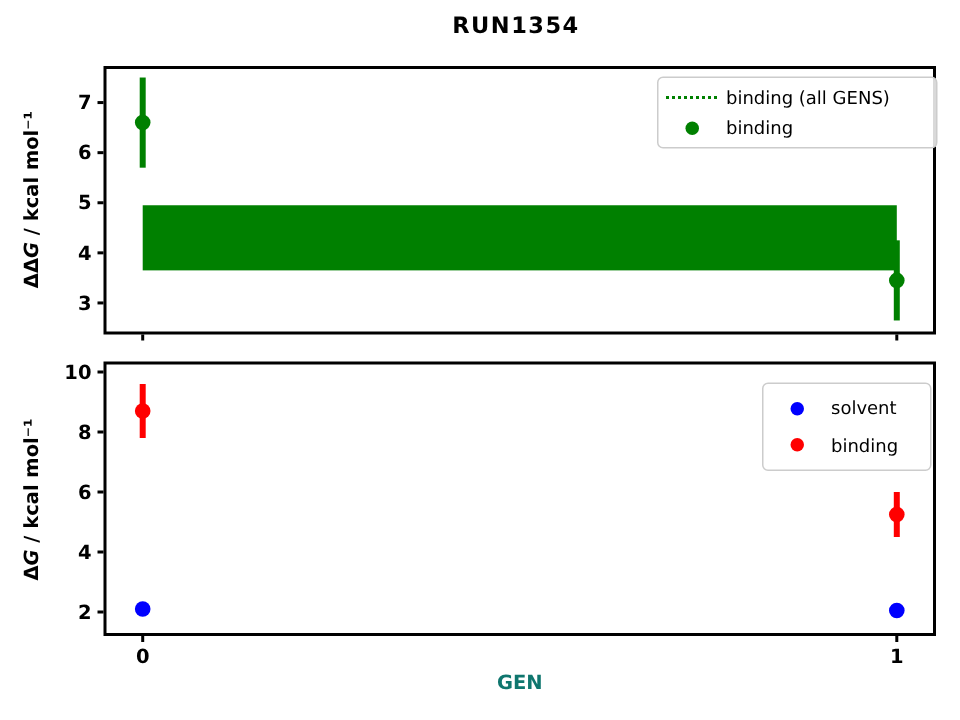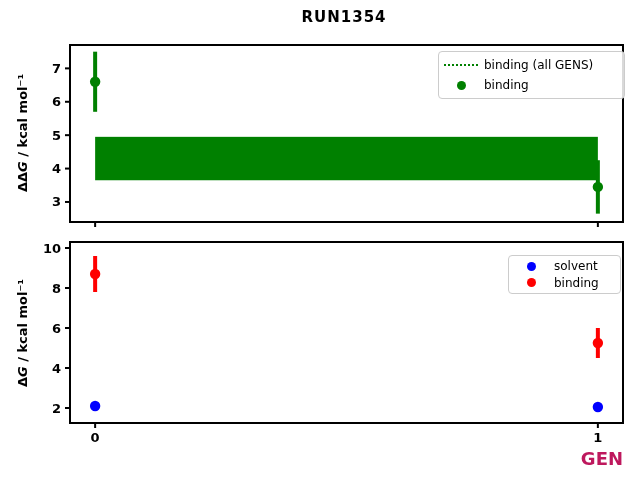--- a/index.html
+++ b/index.html
@@ -8,28 +8,28 @@
   .title{position:absolute;left:0;top:8px;width:640px;text-align:center;
          font-size:15px;font-weight:bold;letter-spacing:1px;color:#000;padding-left:24px;}
   svg{position:absolute;left:0;top:0;}
   svg text{font-family:"DejaVu Sans","Liberation Sans",sans-serif;
            font-size:13px;font-weight:bold;fill:#000;}
   .ylabel{position:absolute;transform:translate(-50%,-50%) rotate(-90deg);
           font-size:13px;font-weight:bold;white-space:nowrap;color:#000;}
   #ylabel-top{left:22px;top:133px;}
   #ylabel-bottom{left:22px;top:333px;}
   .ylabel .sym-var{font-style:italic;}
-  .xlabel{position:absolute;left:70px;top:448px;width:553px;text-align:right;
-          font-size:18px;font-weight:bold;color:#be185d;}
+  .xlabel{position:absolute;left:70px;top:448px;width:553px;text-align:center;
+          font-size:13px;font-weight:bold;color:#0f766e;}
   .legend{position:absolute;background:rgba(255,255,255,0.85);
           border:1px solid #cccccc;border-radius:4px;box-sizing:border-box;
           display:flex;flex-direction:column;justify-content:space-evenly;
           padding:2px 6px 2px 4px;}
   #legend-top{left:438px;top:51px;width:187px;height:48px;}
-  #legend-bottom{left:508px;top:255px;width:113px;height:39px;}
+  #legend-bottom{left:508px;top:255px;width:113px;height:59px;}
   .legend-row{display:flex;align-items:center;height:20px;}
   .lmarker{flex:0 0 36px;display:flex;justify-content:center;align-items:center;}
   .dot{width:9px;height:9px;border-radius:50%;background:var(--c,#000);}
   .dline{width:34px;height:0;border-top:2.5px dotted var(--c,#000);}
   .llabel{font-size:12px;color:#000;margin-left:5px;white-space:nowrap;}
 </style>
 </head>
 <body>
 
 <div class="figure">

